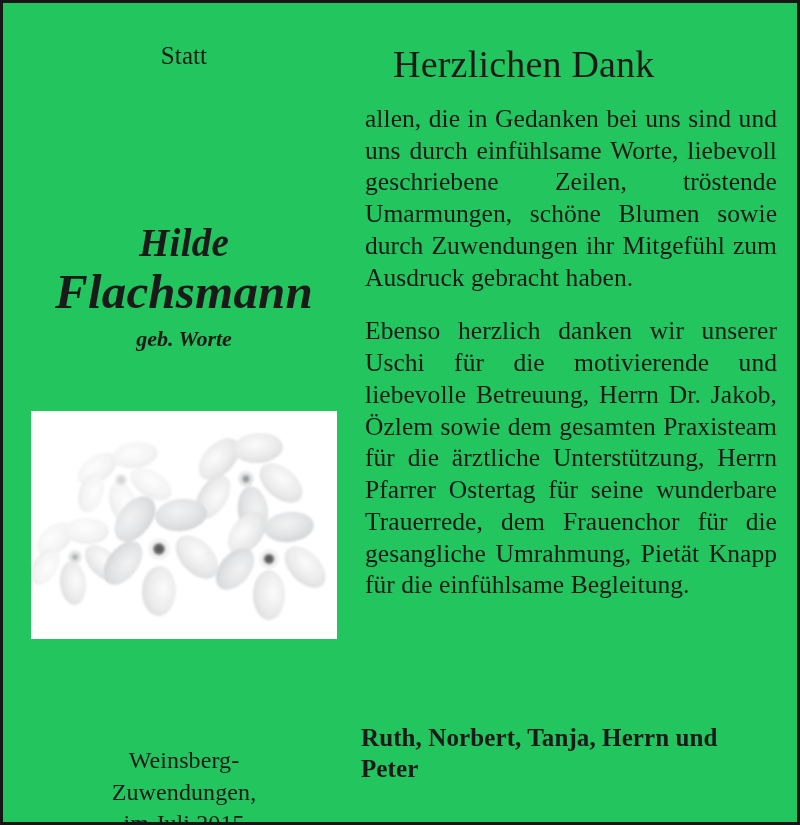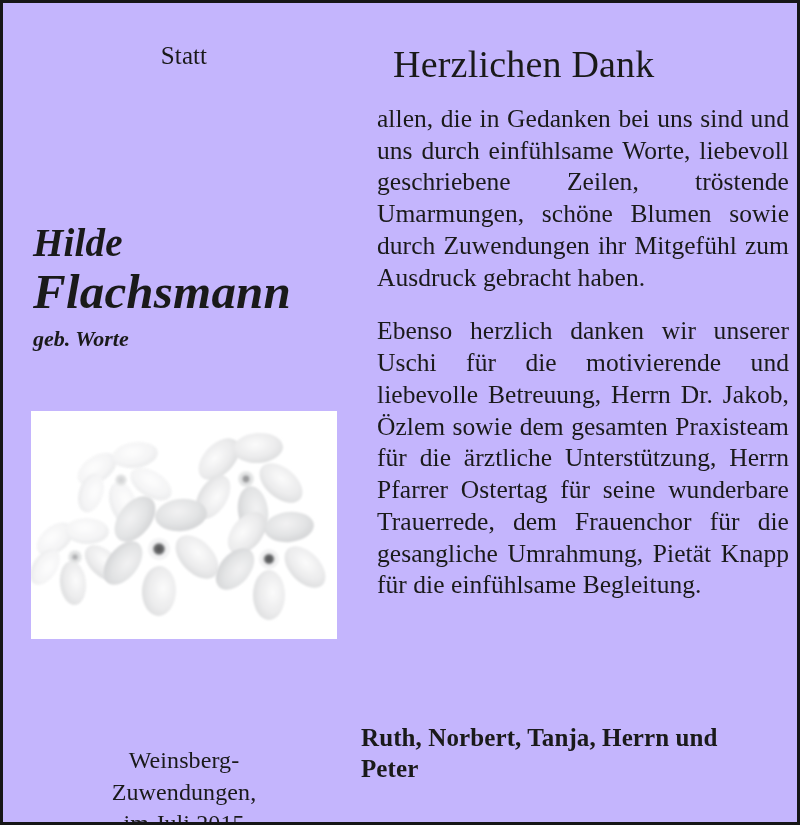--- a/index.html
+++ b/index.html
@@ -10,21 +10,21 @@
   body {
     font-family: "Liberation Serif", "DejaVu Serif", serif;
     color: #1a1a1a;
   }
 
   .notice {
     position: relative;
     width: 800px;
     height: 825px;
     box-sizing: border-box;
-    background: #c4b5fd;
+    background: #22c55e;
     border: 3px solid #161616;
     overflow: hidden;
   }
 
   .notice-inner {
     position: absolute;
     inset: 0;
   }
 
   
@@ -44,23 +44,23 @@
     text-align: center;
     font-size: 25px;
     line-height: 1.34;
     letter-spacing: 0.1px;
   }
   .statt-karten span { display: block; }
 
   .name-block {
     position: absolute;
     top: 218px;
-    left: 8px;
-    width: 318px;
-    text-align: left;
+    left: 0;
+    width: 318px;
+    text-align: center;
   }
   .name-first {
     display: block;
     font-size: 39px;
     font-weight: bold;
     font-style: italic;
     line-height: 1.12;
     letter-spacing: 0.2px;
   }
   .name-last {
@@ -120,21 +120,21 @@
     font-size: 38px;
     font-weight: normal;
     line-height: 1.15;
     letter-spacing: 0.2px;
     margin-left: 32px;
   }
 
   .body-text {
     position: absolute;
     top: 100px;
-    left: 16px;
+    left: 4px;
     width: 412px;
   }
   .body-par {
     margin: 0 0 22px 0;
     font-size: 25.5px;
     line-height: 1.245;
     text-align: justify;
     text-justify: inter-word;
     hyphens: none;
     letter-spacing: 0.05px;

